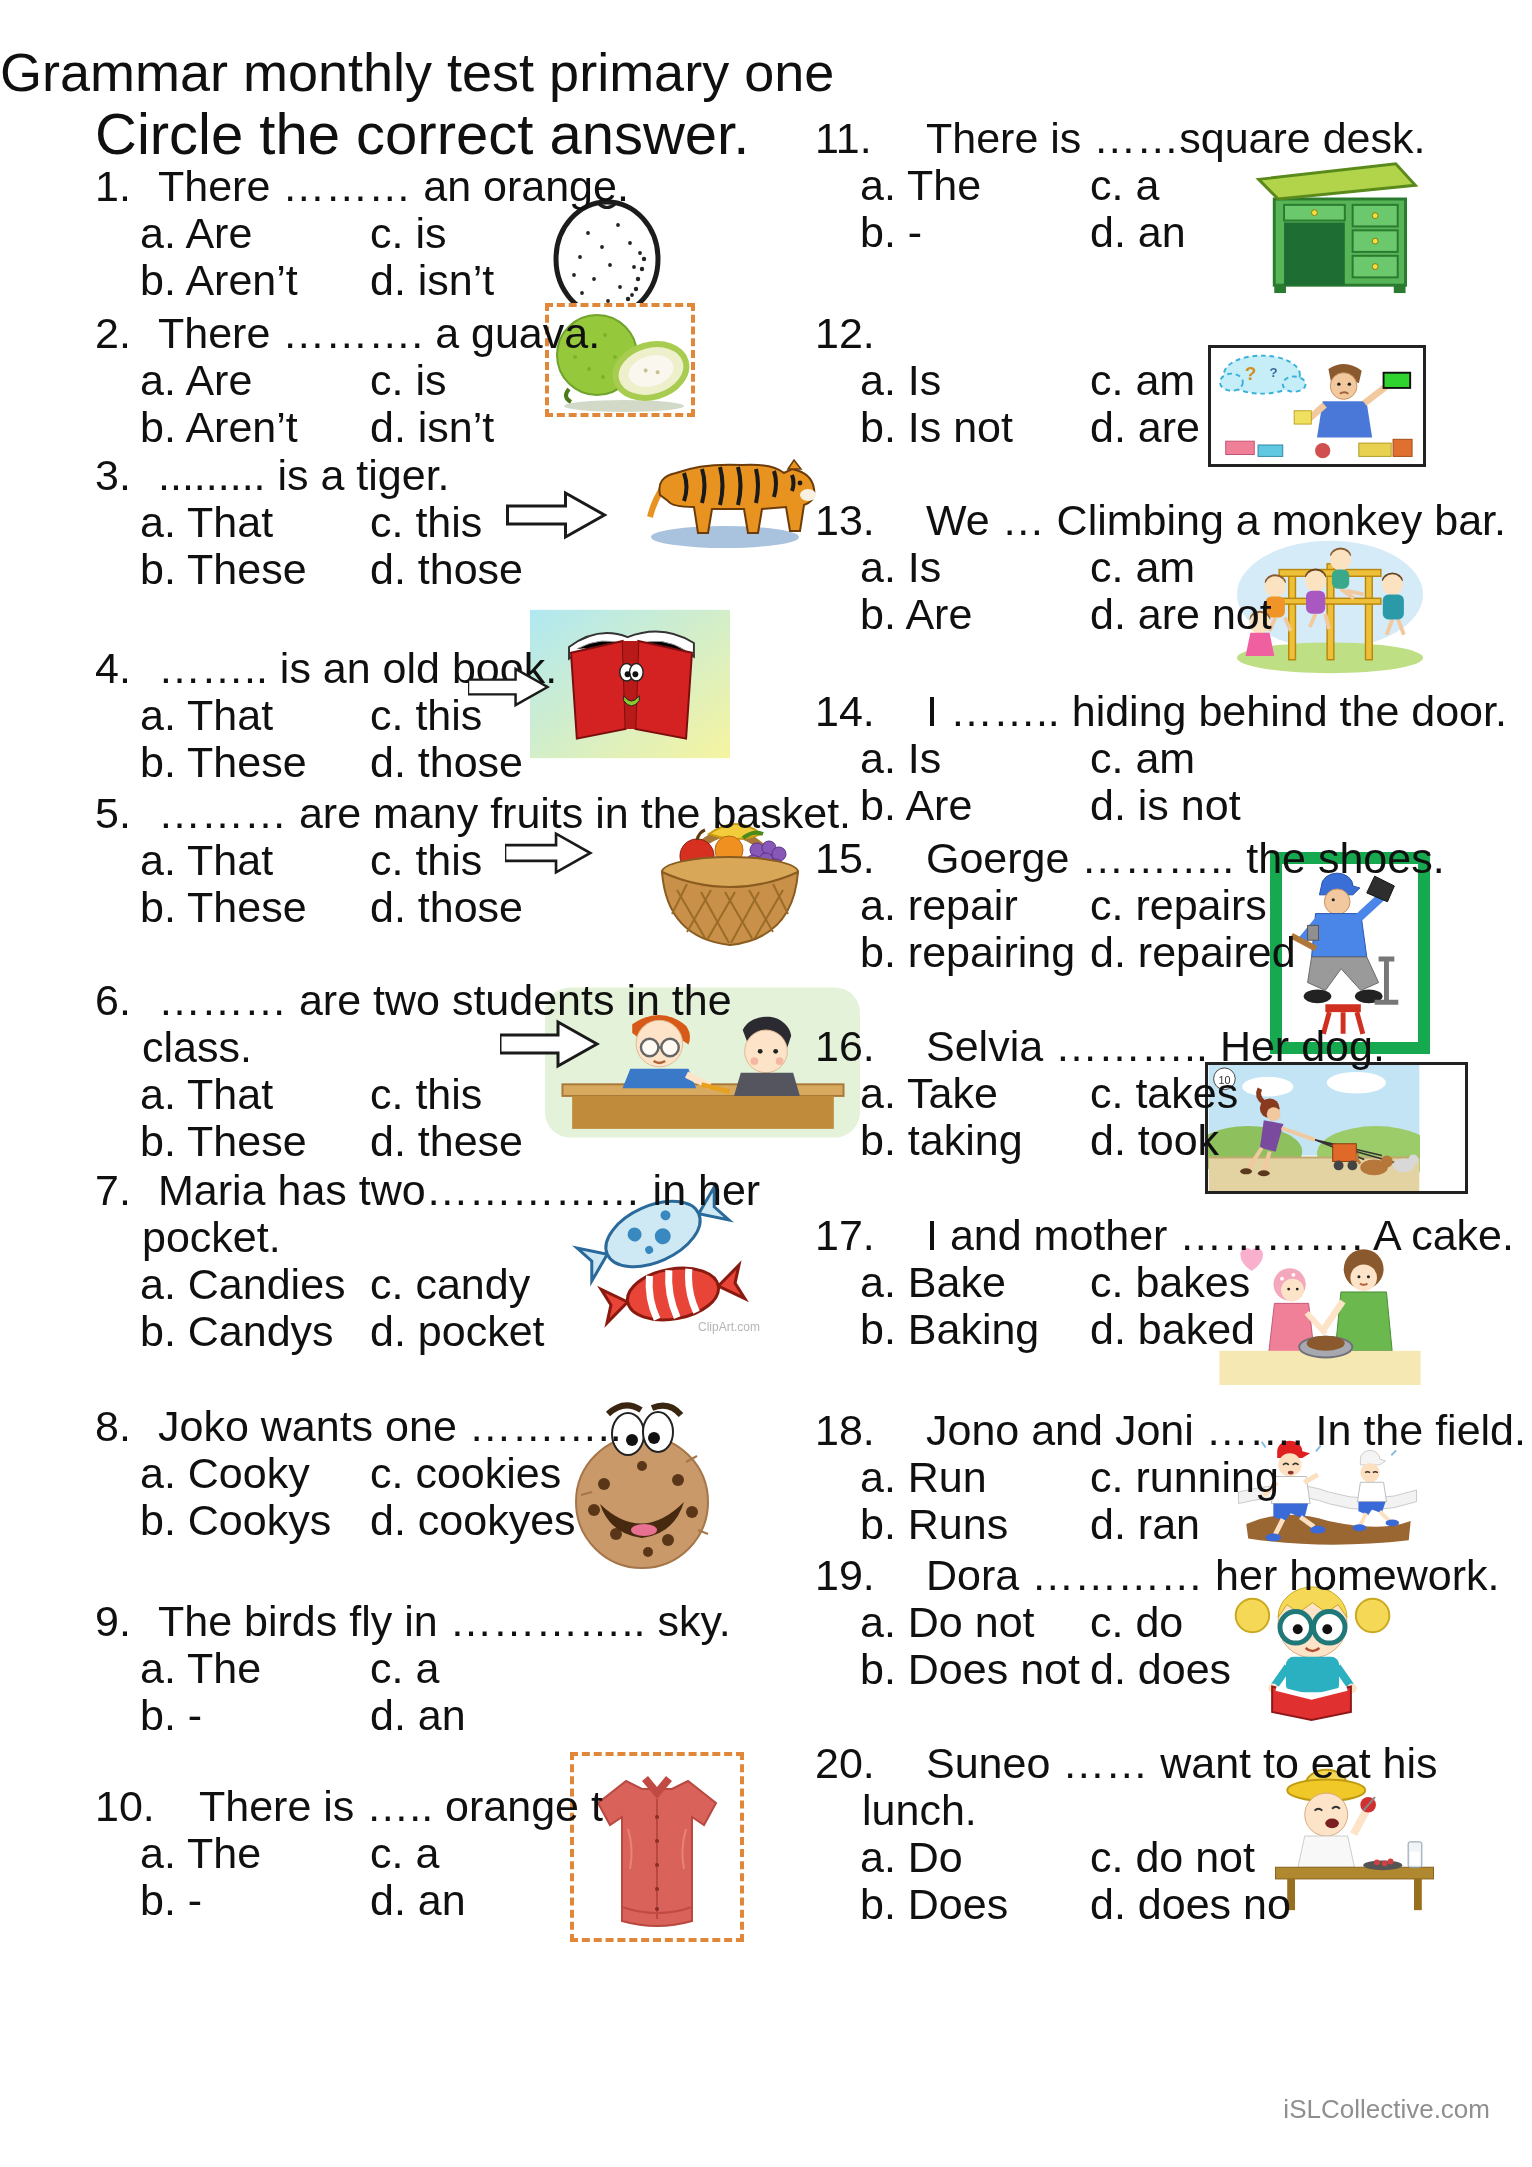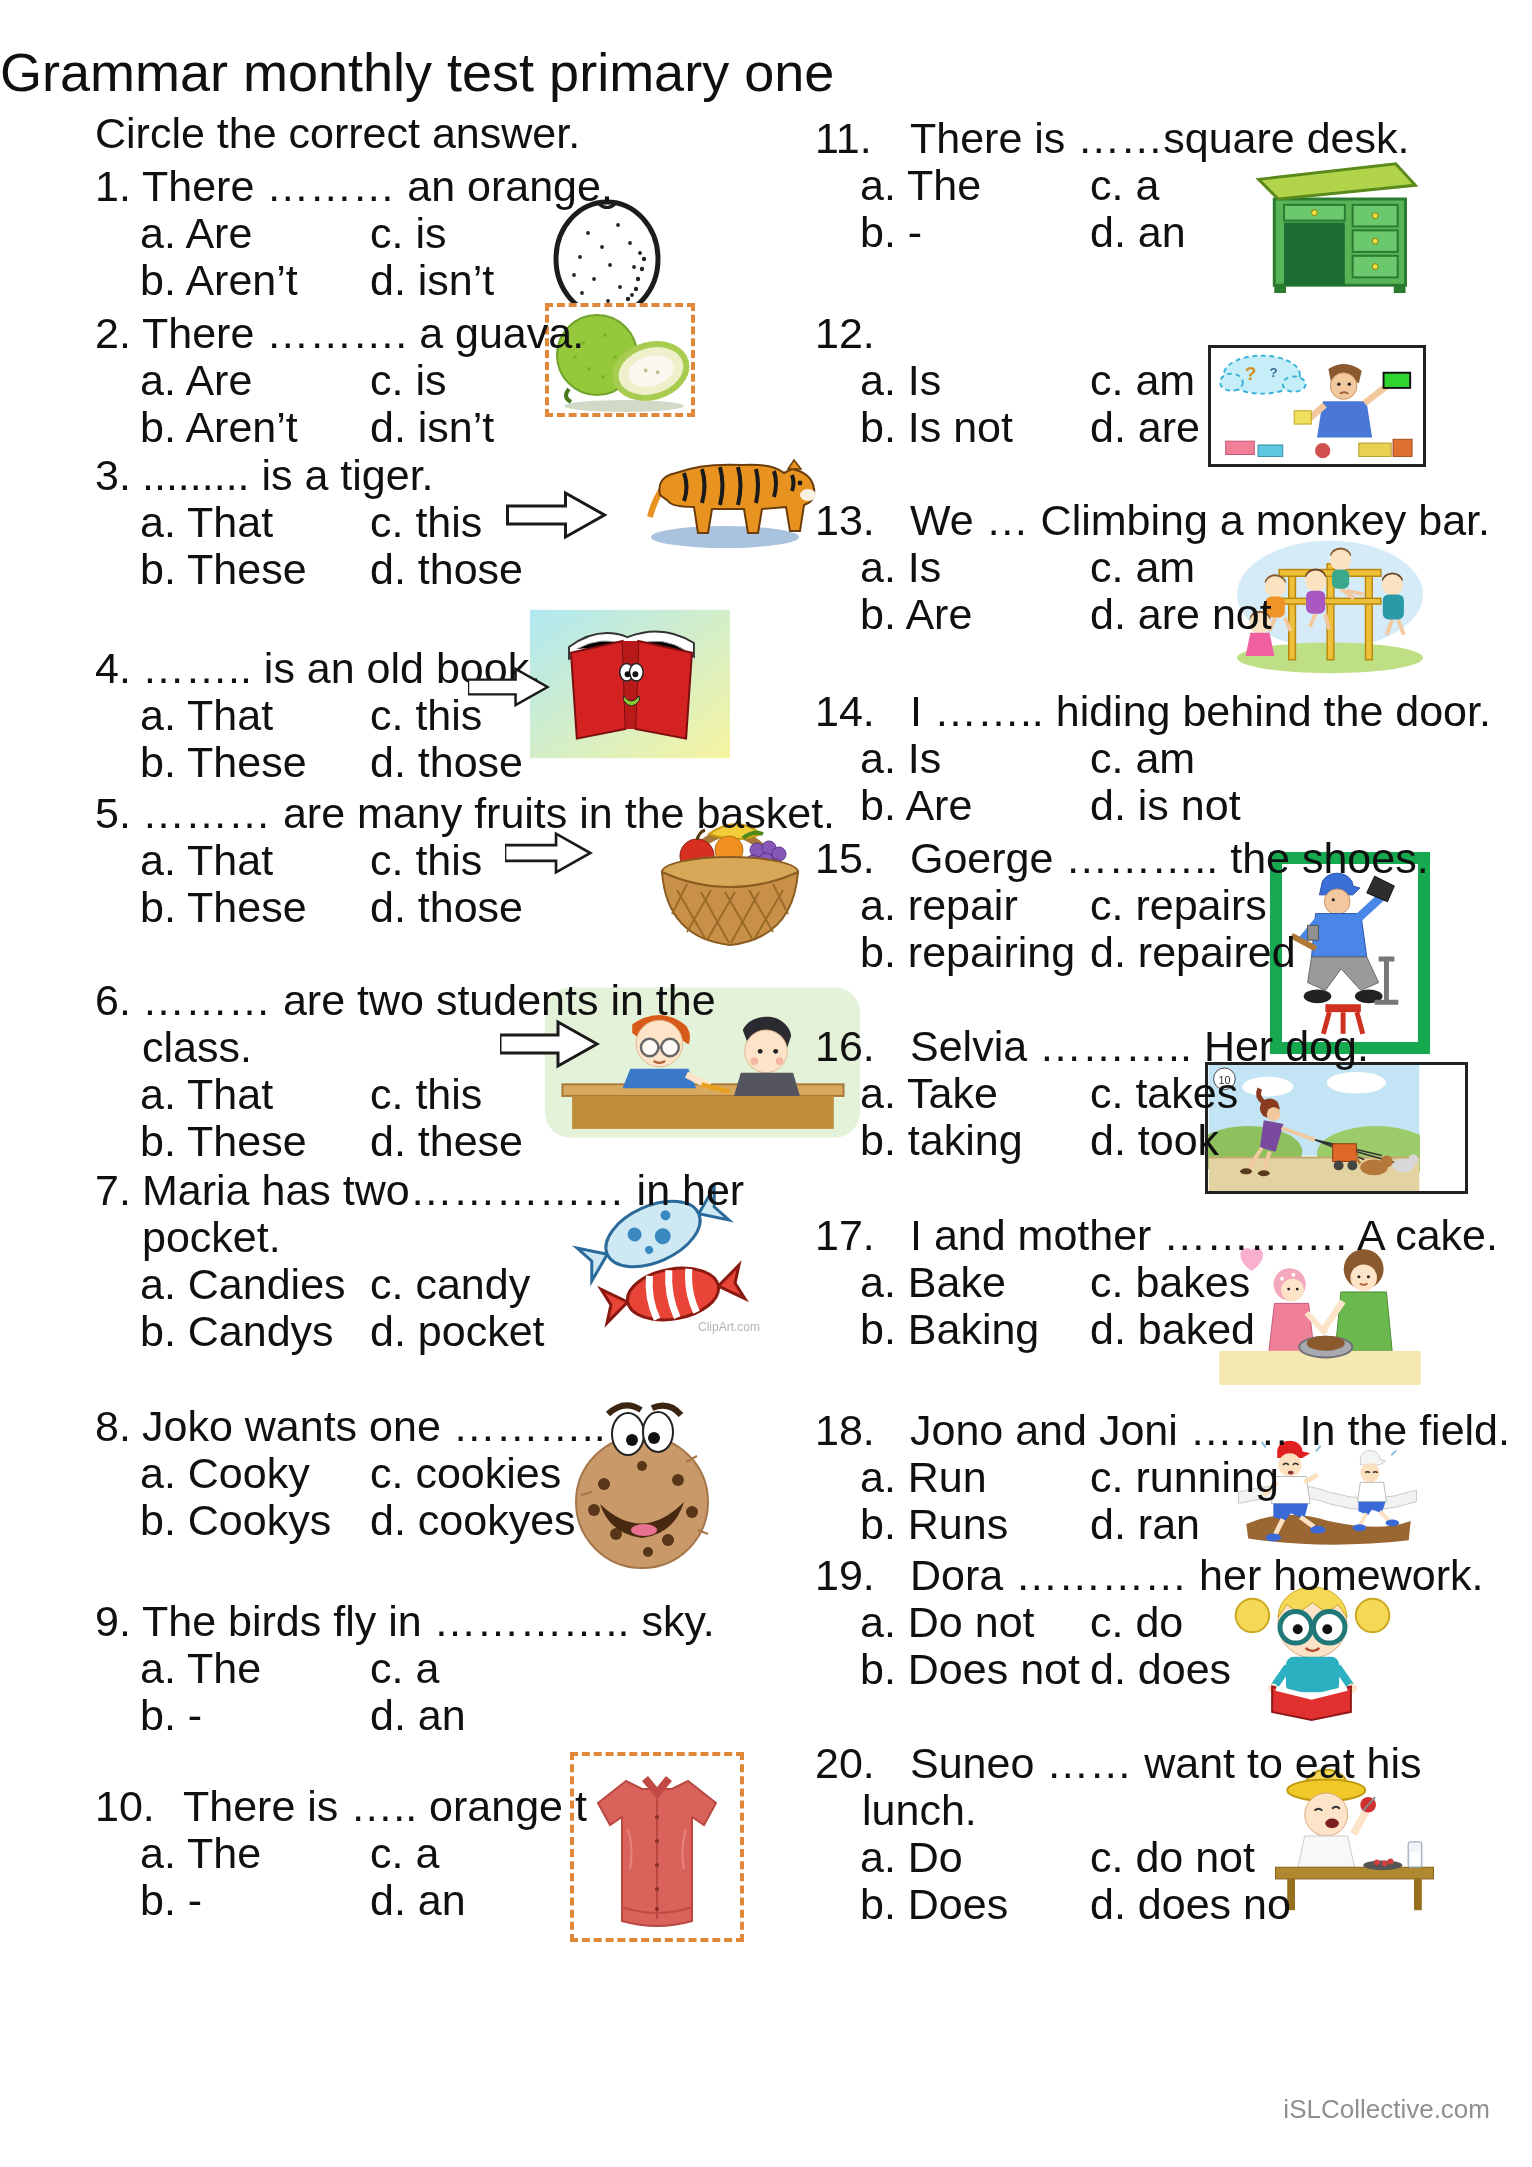--- a/index.html
+++ b/index.html
@@ -1,22 +1,22 @@
 <!DOCTYPE html>
 <html><head>
 <meta charset="utf-8">
 <style>
   html,body{margin:0;padding:0;background:#ffffff;}
   body{width:1532px;height:2167px;position:relative;overflow:hidden;
        font-family:"Liberation Sans","DejaVu Sans",sans-serif;color:#101010;}
   .title{position:absolute;top:44px;left:0;width:100%;text-align:left;
          font-size:54px;line-height:56px;white-space:nowrap;}
-  .instr{position:absolute;left:95px;top:110px;font-size:43px;line-height:47px;white-space:nowrap;}
+  .instr{position:absolute;left:95px;top:110px;font-size:58px;line-height:47px;white-space:nowrap;}
   .q{position:absolute;font-size:43px;line-height:47px;white-space:nowrap;z-index:2;}
-  .qh{display:flex;}
+  .qh{display:flex;gap:16px;}
   .qn{flex:none;width:47px;}
   .q.right .qn{width:95px;}
   .qn.wide{width:88px;}
   .t2{margin-left:47px;}
   .opts{display:grid;grid-template-columns:230px 1fr;margin-left:45px;}
   .img{position:absolute;z-index:1;}
   .arrow{position:absolute;z-index:3;}
   .dashedbox{border:4px dashed #e0873a;background:#ffffff;box-sizing:border-box;}
   .blackbox{border:3px solid #222222;background:#ffffff;box-sizing:border-box;}
   .greenbox{border:12px solid #17a94f;background:#ffffff;box-sizing:border-box;}

